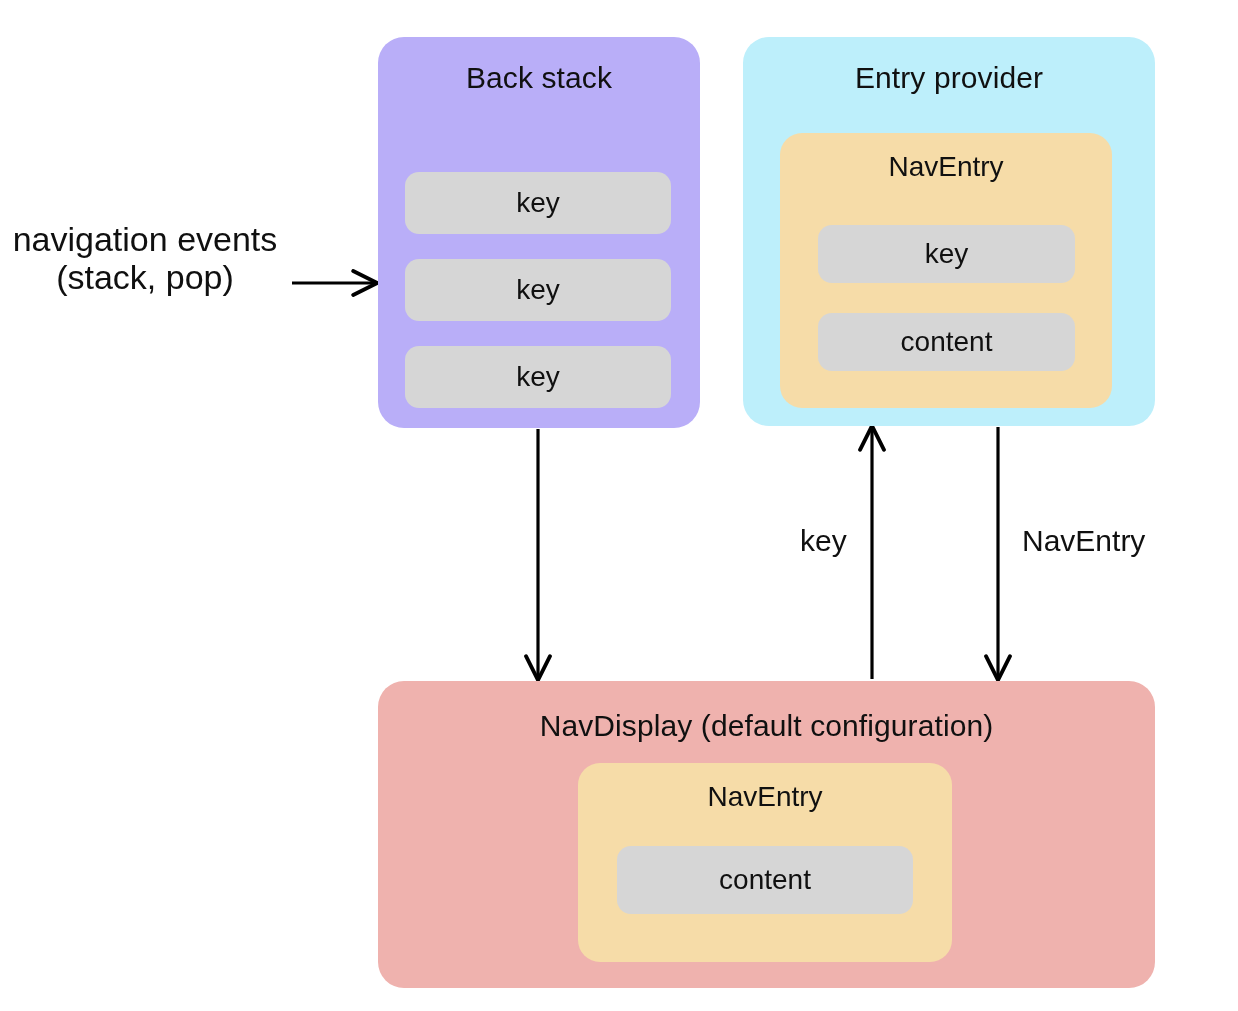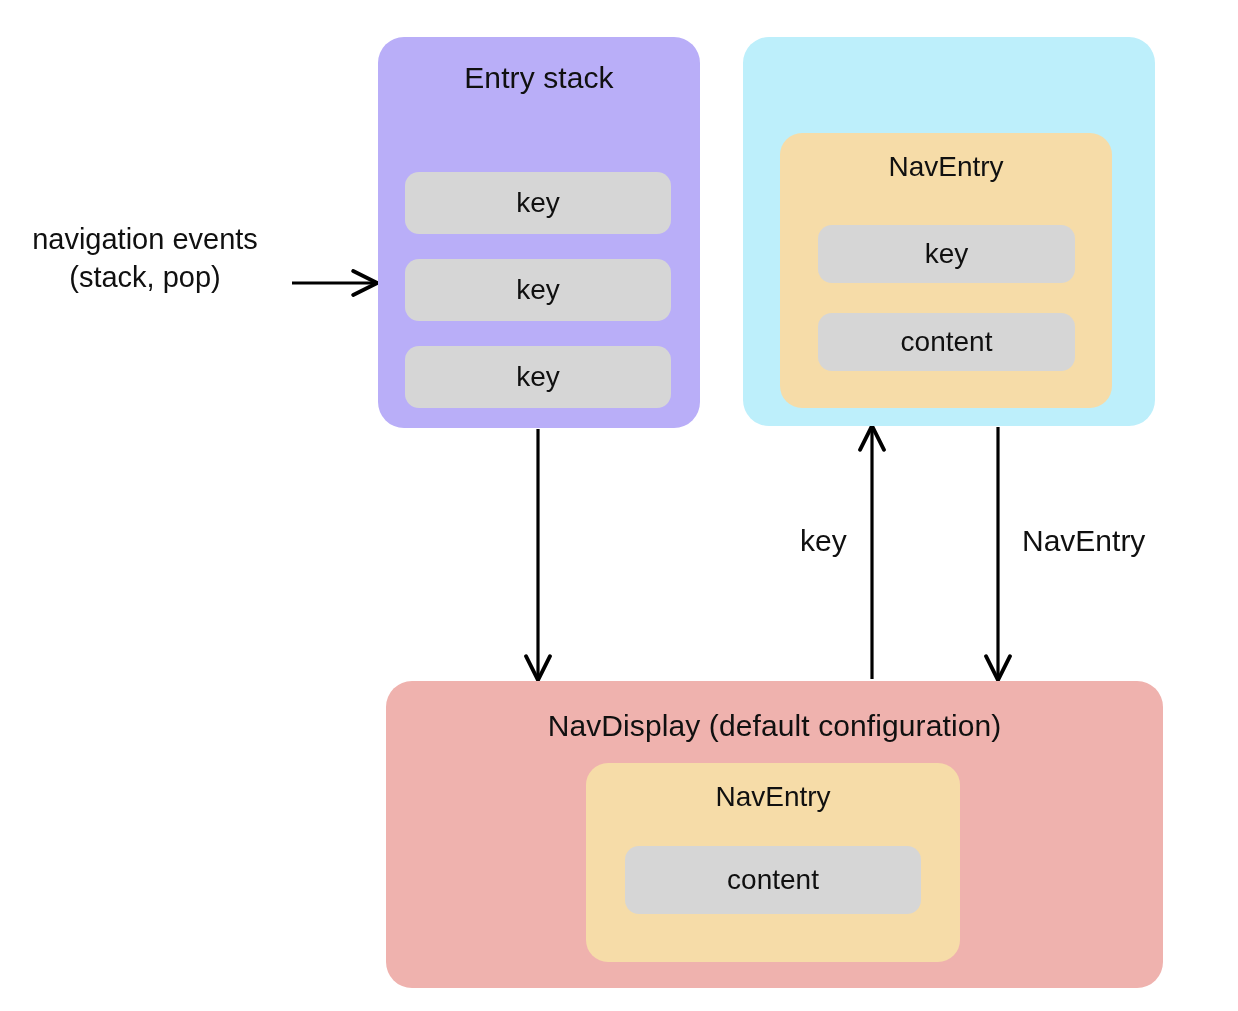--- a/index.html
+++ b/index.html
@@ -55,21 +55,20 @@
     background: #bdeffb;
   }
   #entry-provider-box .box-title { top: 24px; }
 
   #nav-display-box {
     left: 378px;
     top: 681px;
     width: 777px;
     height: 307px;
     background: #efb2ae;
-    margin-left: 8px;
   }
   #nav-display-box .box-title { top: 28px; }
 
   
   .nav-entry-card {
     position: absolute;
     box-sizing: border-box;
     background: #f6dca8;
     border-radius: 22px;
   }
@@ -137,21 +136,21 @@
     left: 39px;
     width: 296px;
     height: 68px;
     font-size: 28px;
   }
   #nd-pill-content { top: 83px; }
 
   
   .free-label {
     position: absolute;
-    font-size: 29px;
+    font-size: 34px;
     line-height: 38px;
     color: #101010;
     white-space: nowrap;
   }
   #nav-events-label {
     left: 10px;
     top: 220px;
     width: 270px;
     text-align: center;
   }
@@ -199,28 +198,29 @@
 
     <line x1="998" y1="427" x2="998" y2="679" stroke="#000000" stroke-width="3.2" marker-end="url(#arrowhead-open)"></line>
   </svg>
 
   <div class="free-label" id="nav-events-label">
     <span class="l1">navigation events</span>
     <span class="l2">(stack, pop)</span>
   </div>
 
   <div class="box" id="back-stack-box">
-    <div class="box-title">Entry stack</div>
+    <div class="box-title">Back stack</div>
 
     <div class="pill" id="bs-pill-0">key</div>
     <div class="pill" id="bs-pill-1">key</div>
     <div class="pill" id="bs-pill-2">key</div>
   </div>
 
   <div class="box" id="entry-provider-box">
+    <div class="box-title">Entry provider</div>
 
     <div class="nav-entry-card" id="entry-provider-nav-entry">
       <div class="card-title">NavEntry</div>
 
       <div class="pill" id="ep-pill-key">key</div>
       <div class="pill" id="ep-pill-content">content</div>
     </div>
   </div>
 
   <div class="free-label" id="key-edge-label">key</div>

